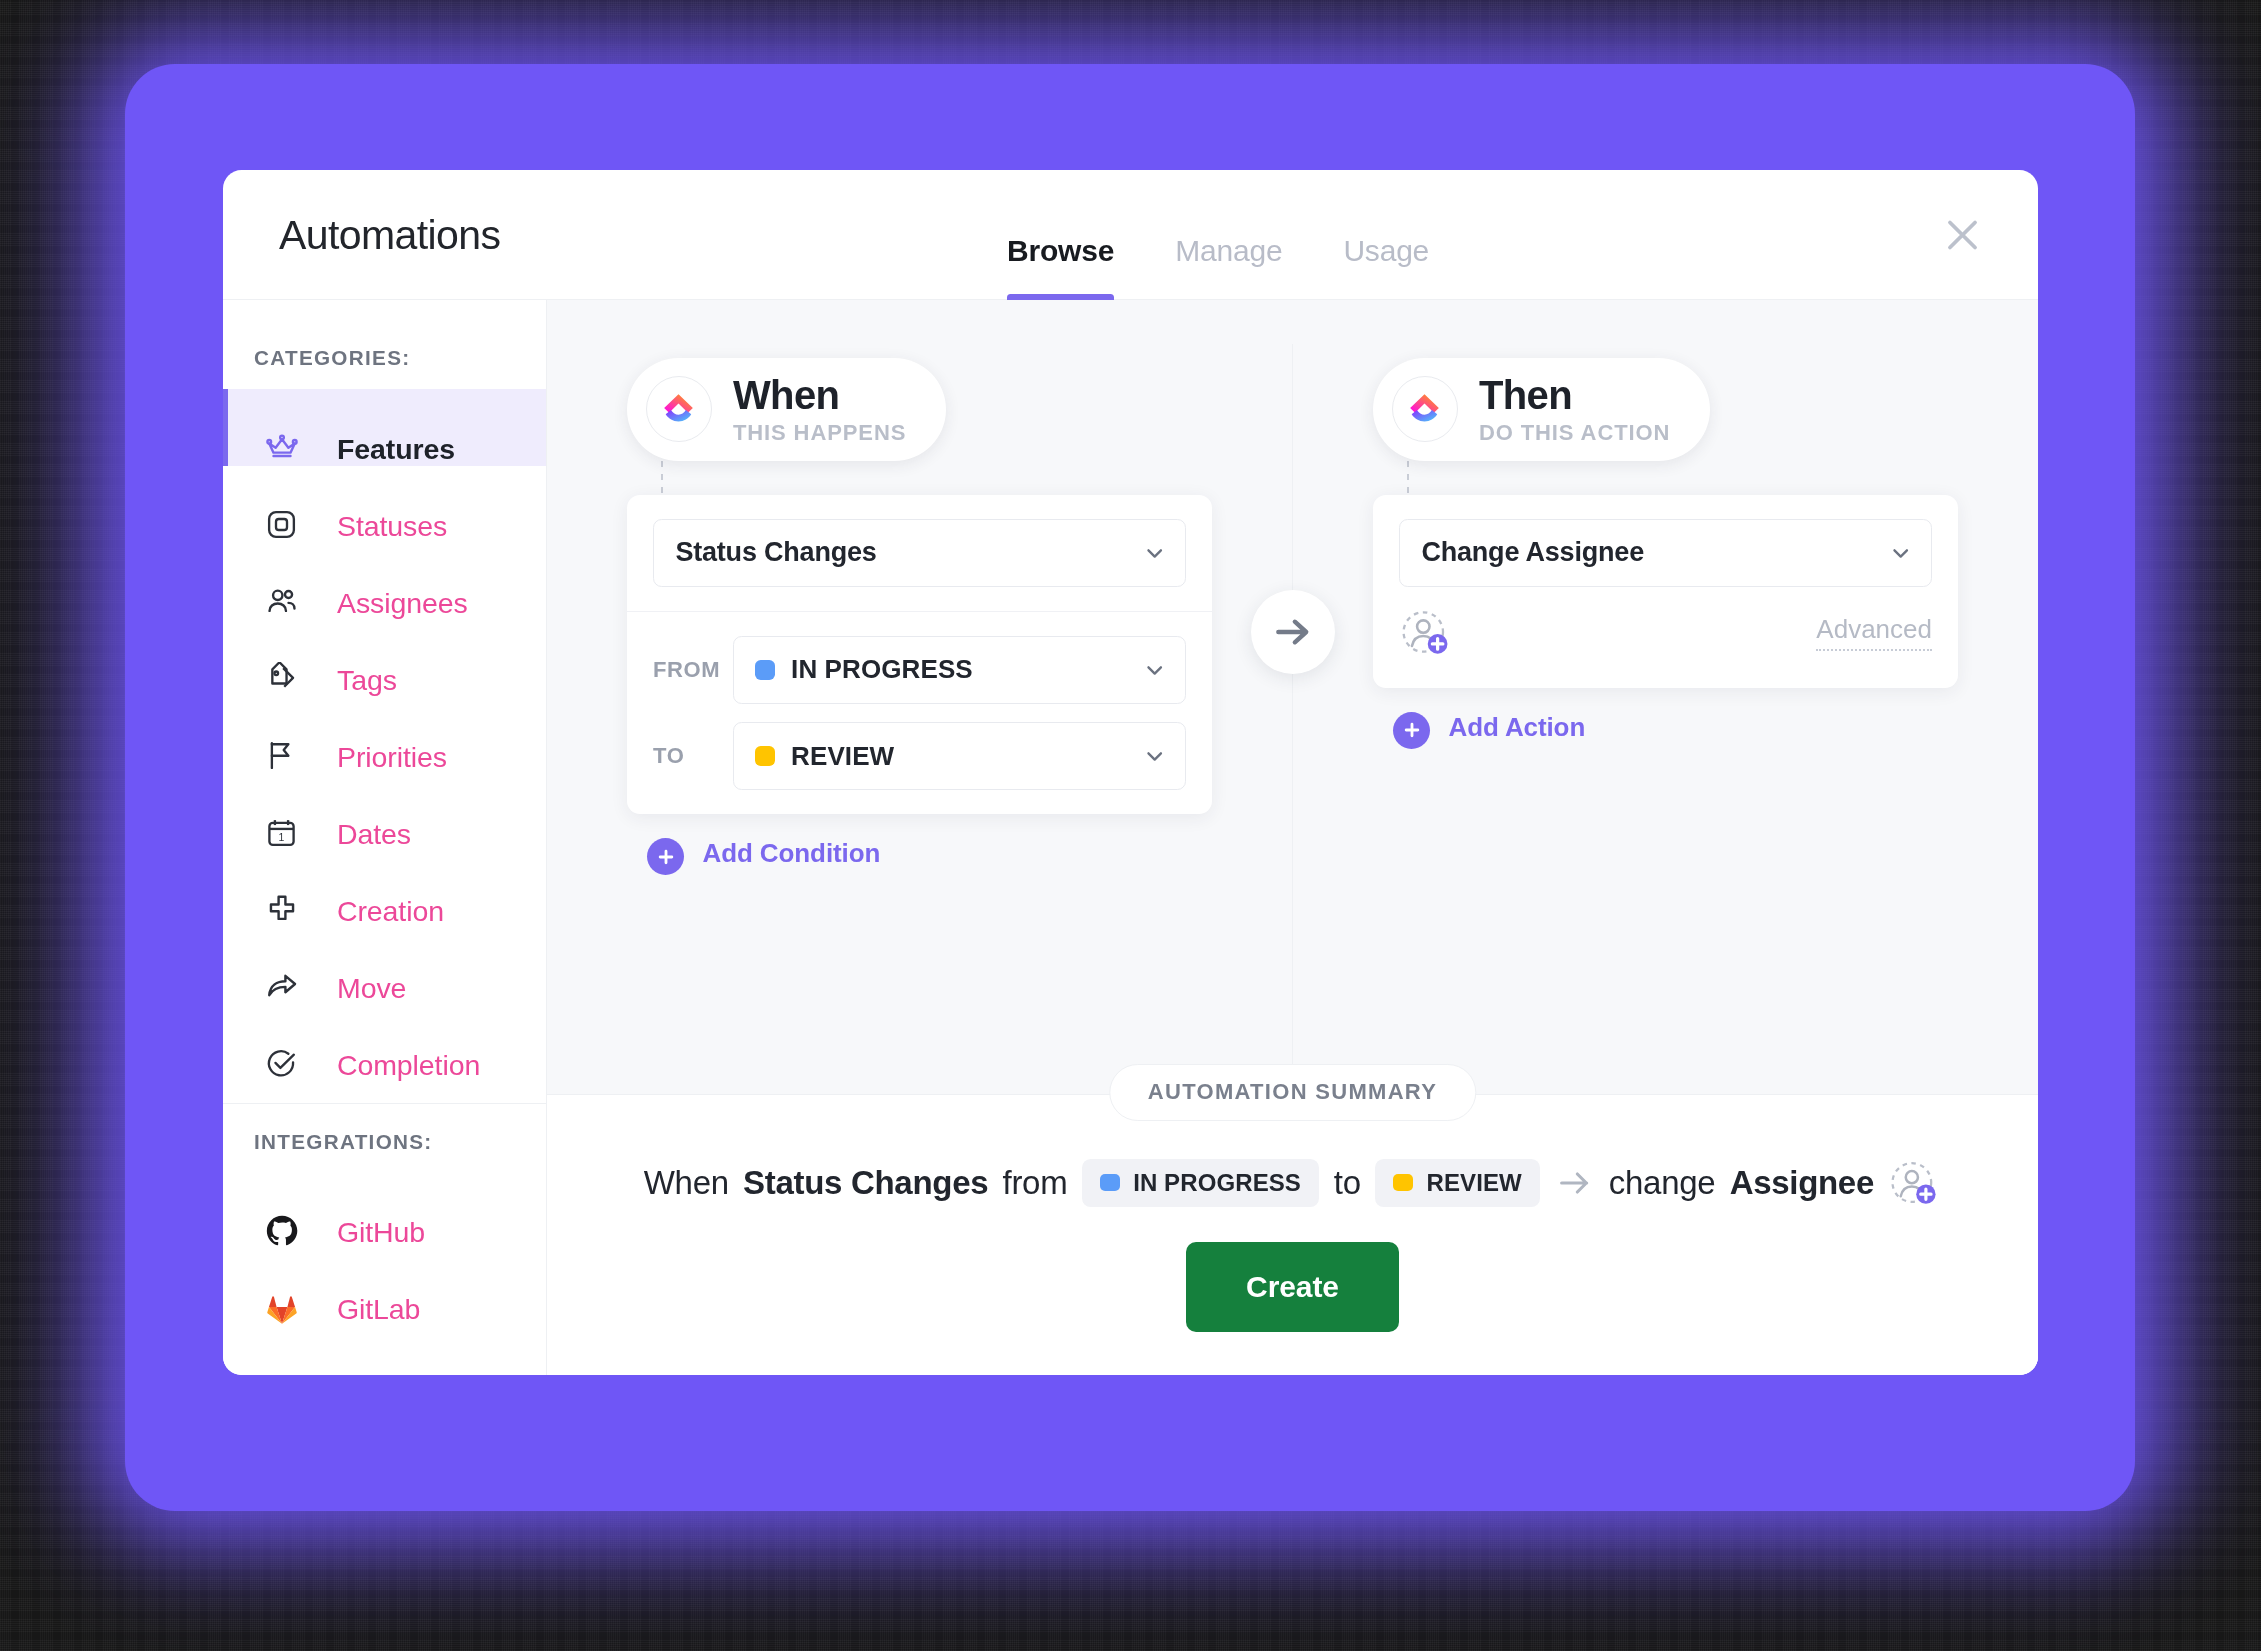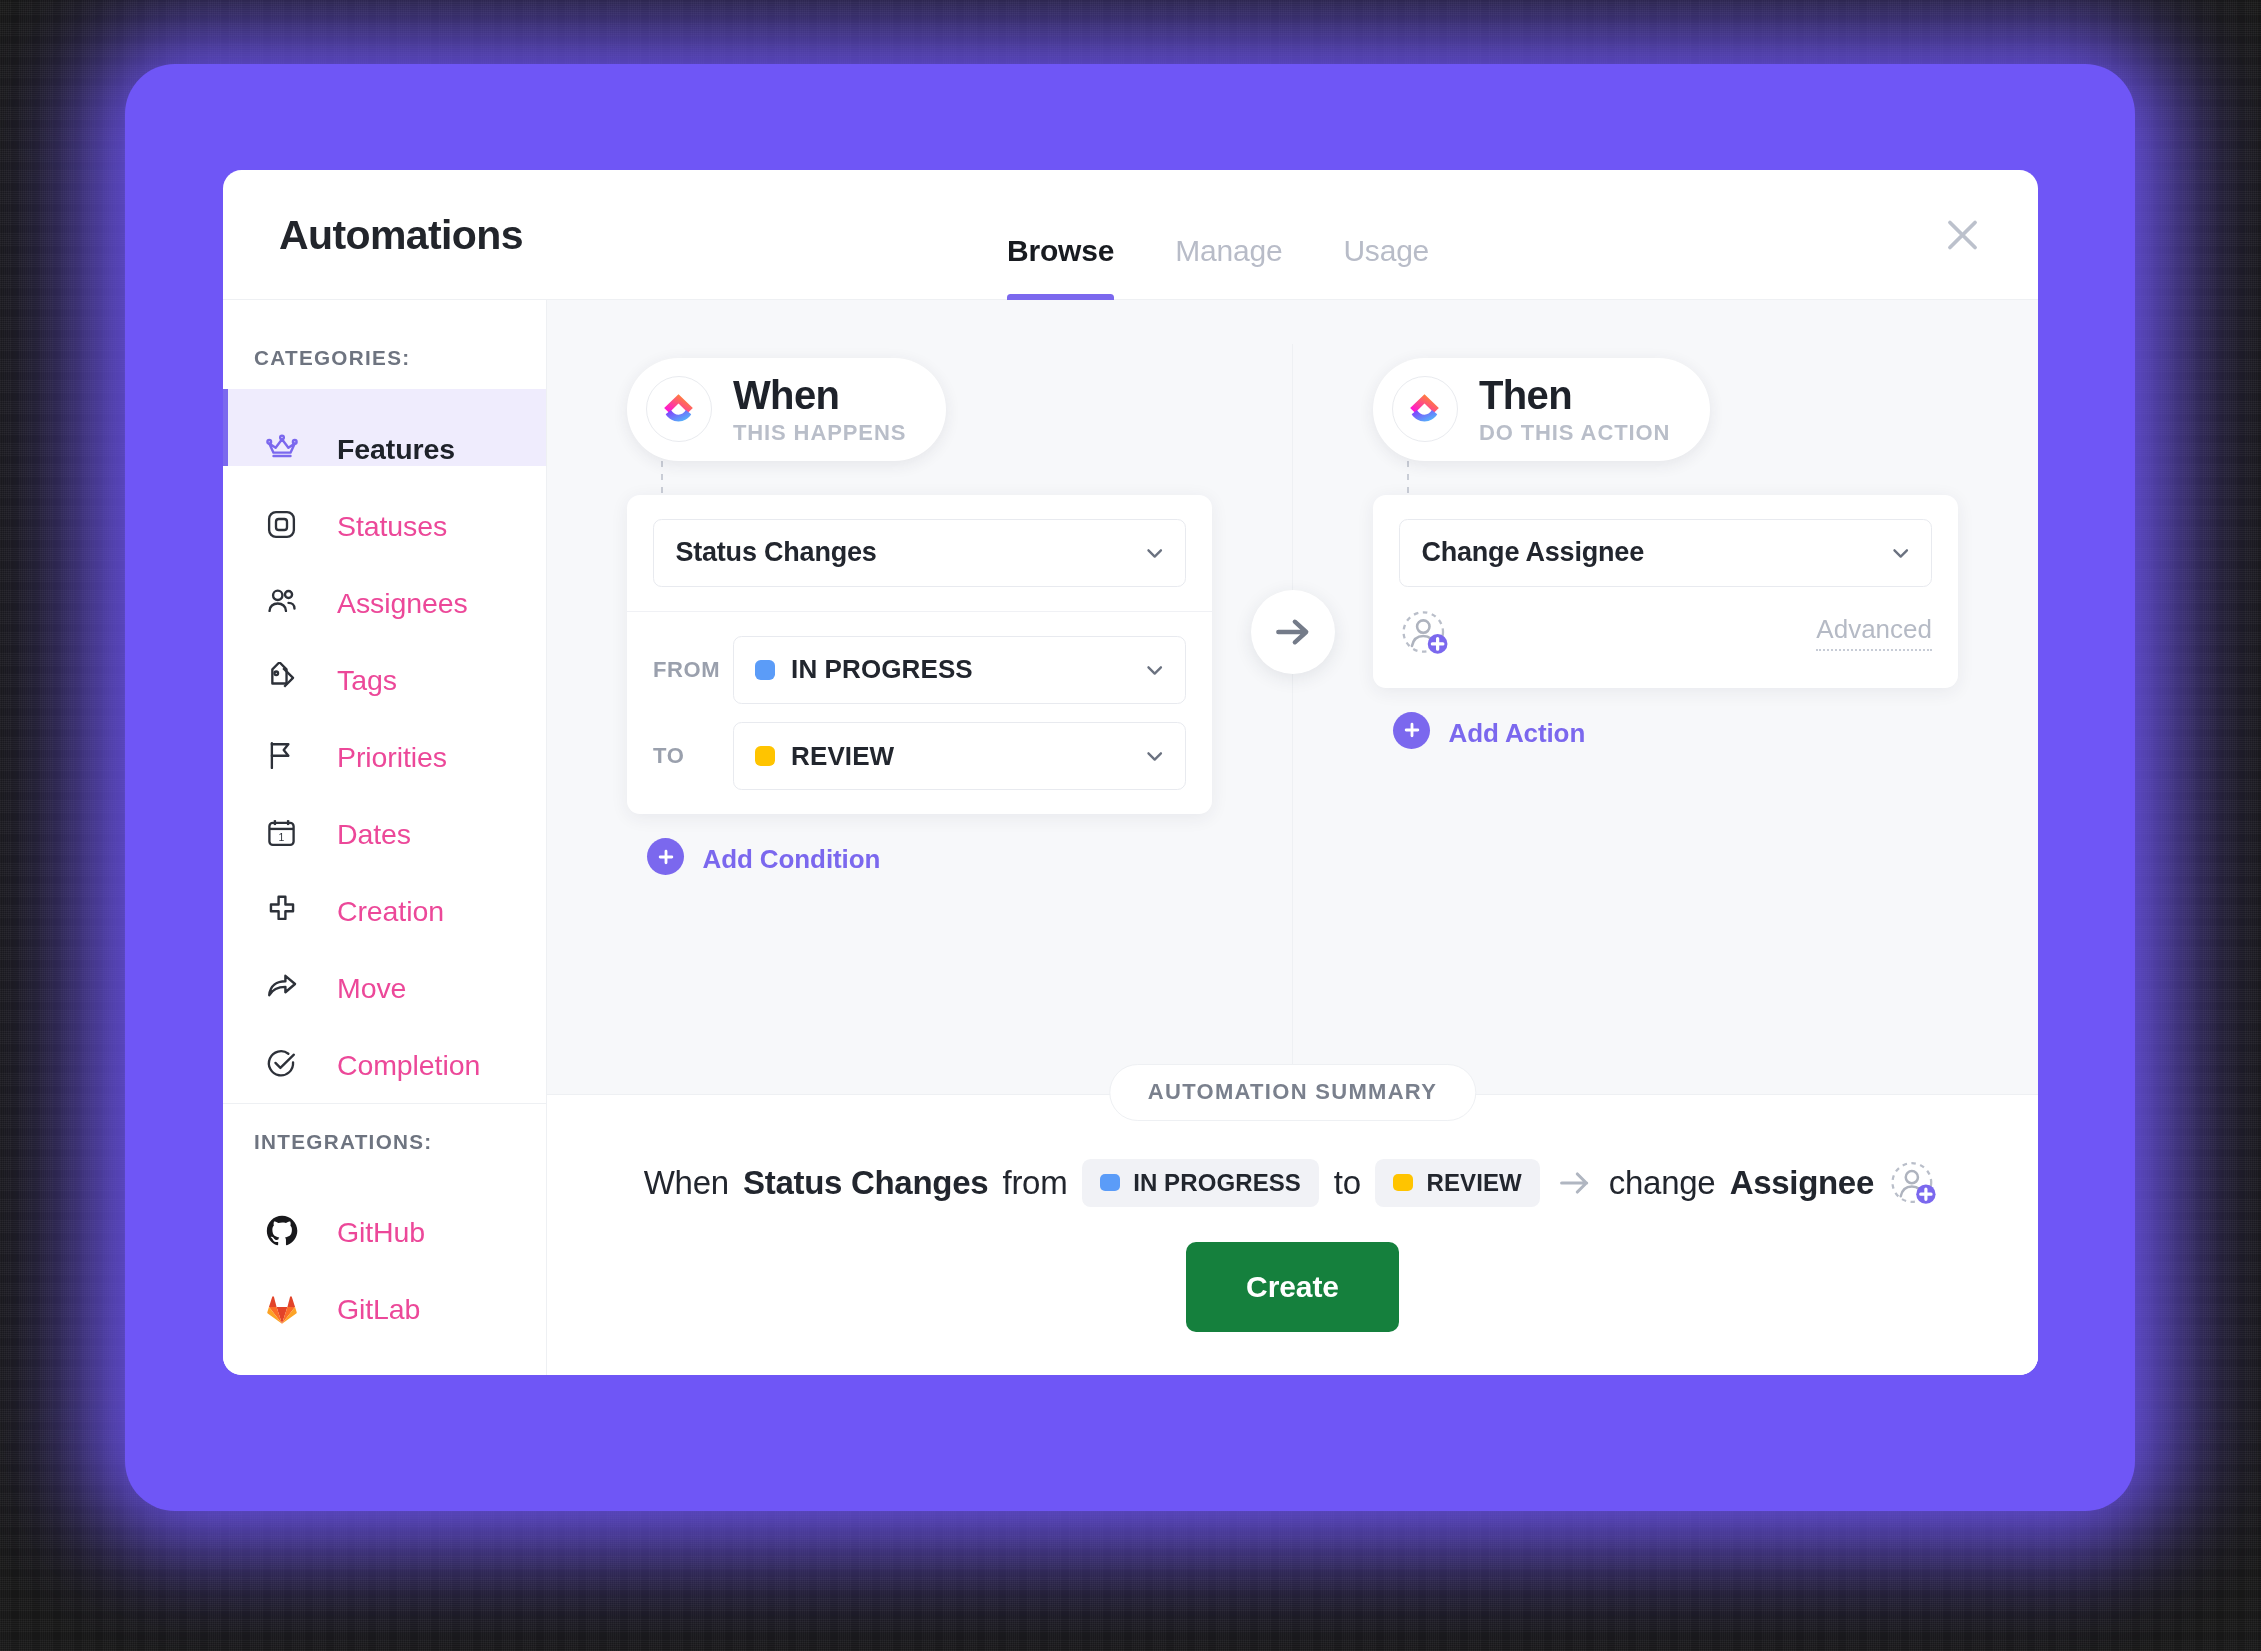--- a/index.html
+++ b/index.html
@@ -51,21 +51,21 @@
   .hdr {
     position: relative;
     height: 130px;
     flex: 0 0 130px;
     display: flex; align-items: center;
     border-bottom: 1.4px solid #eef0f3;
   }
   .hdr-title {
     position: absolute; left: 56px; top: 50%;
     transform: translateY(-50%);
-    font-size: 41px; font-weight: 700; color: #22252b;
+    font-size: 41px; font-weight: 400; color: #22252b;
     letter-spacing: -0.6px;
   }
   .tabs {
     position: absolute; left: 784px; bottom: 0;
     display: flex; align-items: flex-end; gap: 61px; height: 100%;
   }
   .tab {
     position: relative;
     font-size: 30px; color: #b8bcc8; font-weight: 400;
     padding-bottom: 31px; cursor: pointer;
@@ -164,21 +164,21 @@
   .dot { width: 20px; height: 20px; border-radius: 5.7px; flex: 0 0 20px; margin-right: 15.7px; }
   .fromto { display: flex; align-items: center; gap: 0; }
   .fromto + .fromto { margin-top: 18.5px; }
   .ft-lbl {
     font-size: 22px; font-weight: 600; color: #9aa0ad;
     width: 80px; flex: 0 0 80px; letter-spacing: 0.6px;
   }
   .ft-sel { flex: 1; }
 
   .addlink {
-    display: flex; align-items: flex-end; gap: 18.5px;
+    display: flex; align-items: flex-start; gap: 18.5px;
     margin-top: 24px; cursor: pointer; align-self: flex-start;
     padding-left: 20px;
   }
   .plus-circle {
     width: 37px; height: 37px; border-radius: 50%; background: #7B68EE;
     display: flex; align-items: center; justify-content: center; flex: 0 0 37px;
   }
   .addlink-txt { font-size: 26px; font-weight: 700; color: #7B68EE; letter-spacing: -0.1px; }
 
   .action-foot {

